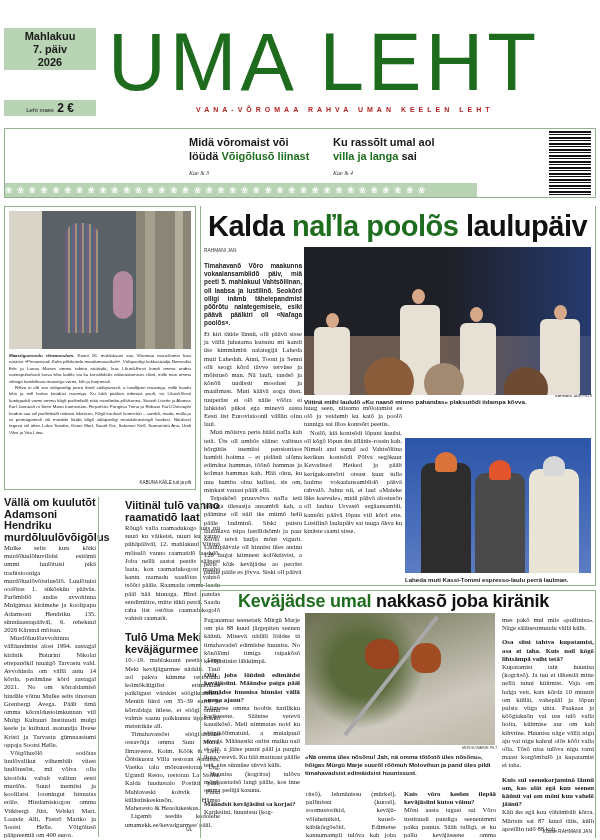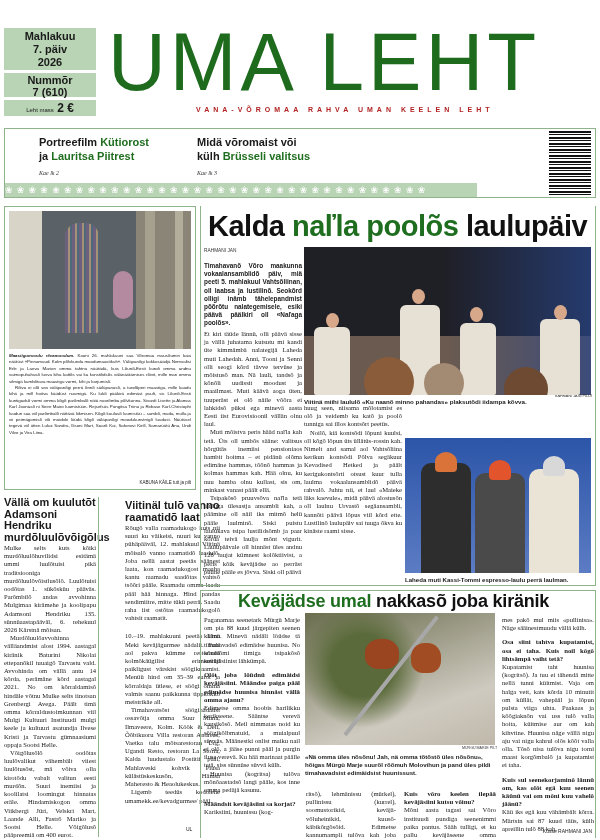--- a/index.html
+++ b/index.html
@@ -21,21 +21,21 @@
   .tagline { position: absolute; left: 196px; top: 106px; font-family: "Liberation Sans", sans-serif;
              font-weight: bold; font-size: 7px; letter-spacing: 4px; color: #b22222; }
 
   
   .teasers { position: absolute; left: 4px; top: 128px; width: 592px; height: 70px;
              border: 1px solid #8fb48b; }
   .teaser { position: absolute; top: 6px; font-family: "Liberation Sans", sans-serif; font-weight: bold;
             font-size: 11px; line-height: 14px; color: #1a1a1a; }
   .teaser .kose { display: block; font-family: "Liberation Serif", serif; font-style: italic;
                   font-weight: normal; font-size: 6px; margin-top: 3px; color: #333; }
-  .t1 { left: 34px; } .t2 { left: 184px; margin-left: 8px; } .t3 { left: 328px; }
+  .t1 { left: 34px; } .t2 { left: 184px; } .t3 { left: 328px; }
   .pattern { position: absolute; left: 0; bottom: 0; width: 472px; height: 14px; background: #b8d4b4;
              color: #ffffff; font-size: 9px; line-height: 14px; letter-spacing: 1px; overflow: hidden;
              white-space: nowrap; }
   .barcode { position: absolute; right: 4px; top: 2px; width: 42px; height: 64px;
              background: repeating-linear-gradient(180deg, #111 0 2px, #fff 2px 3px, #111 3px 4px, #fff 4px 6px); }
 
   
   .featurebox { position: absolute; left: 4px; top: 206px; width: 192px; height: 284px;
                 border: 1.5px solid #8fb48b; }
   .photo-fashion { position: absolute; left: 4px; top: 4px; width: 182px; height: 138px;
@@ -120,42 +120,38 @@
 </style>
 </head>
 <body>
 
 <header class="masthead">
   <div class="infobox info-date">
     <div>Mahlakuu</div>
     <div>7. päiv</div>
     <div>2026</div>
   </div>
-  <div class="infobox info-num">
-    <div>Nummõr</div>
-    <div>7 (610)</div>
-  </div>
   <div class="infobox info-price">
     <small>Leht mass</small>
     <span>2 €</span>
   </div>
   <div class="logo">UMA LEHT</div>
   <div class="tagline">VANA-VÕROMAA RAHVA UMAN KEELEN LEHT</div>
 </header>
 
 <section class="teasers">
-  <div class="teaser t1">
-    <span>Portreefilm </span><span class="green">Kütiorost</span><br>
-    <span>ja </span><span class="green">Lauritsa Piitrest</span>
-    <span class="kose">Kae lk 2</span>
-  </div>
   <div class="teaser t2">
     <span>Midä võromaist või</span><br>
-    <span>külh </span><span class="green">Brüsseli valitsus</span>
+    <span>löüdä </span><span class="green">Võigõlusõ liinast</span>
     <span class="kose">Kae lk 3</span>
+  </div>
+  <div class="teaser t3">
+    <span>Ku rassõlt umal aol</span><br>
+    <span class="green">villa ja langa</span><span> sai</span>
+    <span class="kose">Kae lk 4</span>
   </div>
   <div class="pattern">❀ ❀ ❀ ❀ ❀ ❀ ❀ ❀ ❀ ❀ ❀ ❀ ❀ ❀ ❀ ❀ ❀ ❀ ❀ ❀ ❀ ❀ ❀ ❀ ❀ ❀ ❀ ❀ ❀ ❀ ❀ ❀ ❀ ❀ ❀ ❀</div>
   <div class="barcode"></div>
 </section>
 
 <section class="featurebox">
   <div class="photo-fashion">
     <div class="figure"></div>
     <div class="bag"></div>
     <div class="tree"></div>
@@ -177,20 +173,21 @@
 </article>
 
 <div class="vrule" style="left:98px; top:497px; height:340px;"></div>
 
 <div class="col col-b">
   <article>
     <h3>Viitinäl tulõ vanno raamatidõ laat</h3>
     <p>Rõugõ valla raamadukogo kuts nii suuri ku väikeisi, nuuri ku vanno pühäpääväl, 12. mahlakuul Viitinä mõisalõ vanno raamatidõ laadulõ. Joba nellä aastat peetäs säänest laata, kon raamadukogost maaha kantu raamadu saadõtas vahtsõ tsõõri pääle. Raamadu omma laadu pääl hää hinnaga. Hind pandas sendimiitre, mitte tükü perrä. Saadu raha iist ostõtas raamadukogolõ vahtsit raamatit.</p>
   </article>
   <article class="second">
+    <h3>Tulõ Uma Meki keväjägurmee</h3>
     <p>10.–19. mahlakuuni peetäs Uma Meki keväjägurmee nädalit. Tuul aol pakva kümme restoraani kolmõkäügilist erimenüüd paikligust värskist söögikraamist. Menüü hind om 35–39 eurot ja kõrraldaja ütlese, et söögi omma valmis saanu paikkunna tippkokkõ meistrikäe all.</p>
     <p>Timahavatsõst sööginädälist ossavõtja omma Suur Muna, Ilmaveere, Kolm. Köök &amp; Deli, Õõbikuoru Villa restoran Andreas, Vaetka talu mõtsarestoran Ürg, Ugandi Resto, restoran La Storia, Kalda luudustalo Postitii pääl, Mahlaveski kohvik Piusa külästüskeskusõn, Hämsa Maheresto &amp; Heaolukeskus.</p>
     <p>Ligemb teedüs kodolehe umamekk.ee/kevadgurmee/ pääl.</p>
   </article>
 </div>
 <div class="sign" style="left:186px; top:826px;">UL</div>
 
 <div class="main-box"></div>
 <h1 class="main-head">
   <span>Kalda </span><span class="green">naľla poolõs</span><span> laulupäiv</span>

